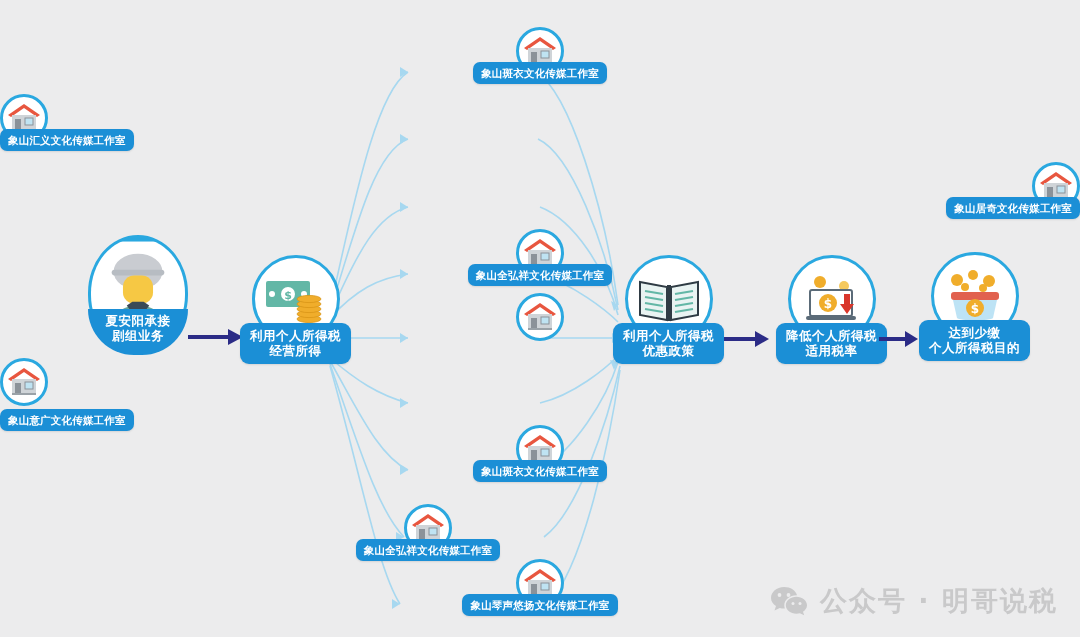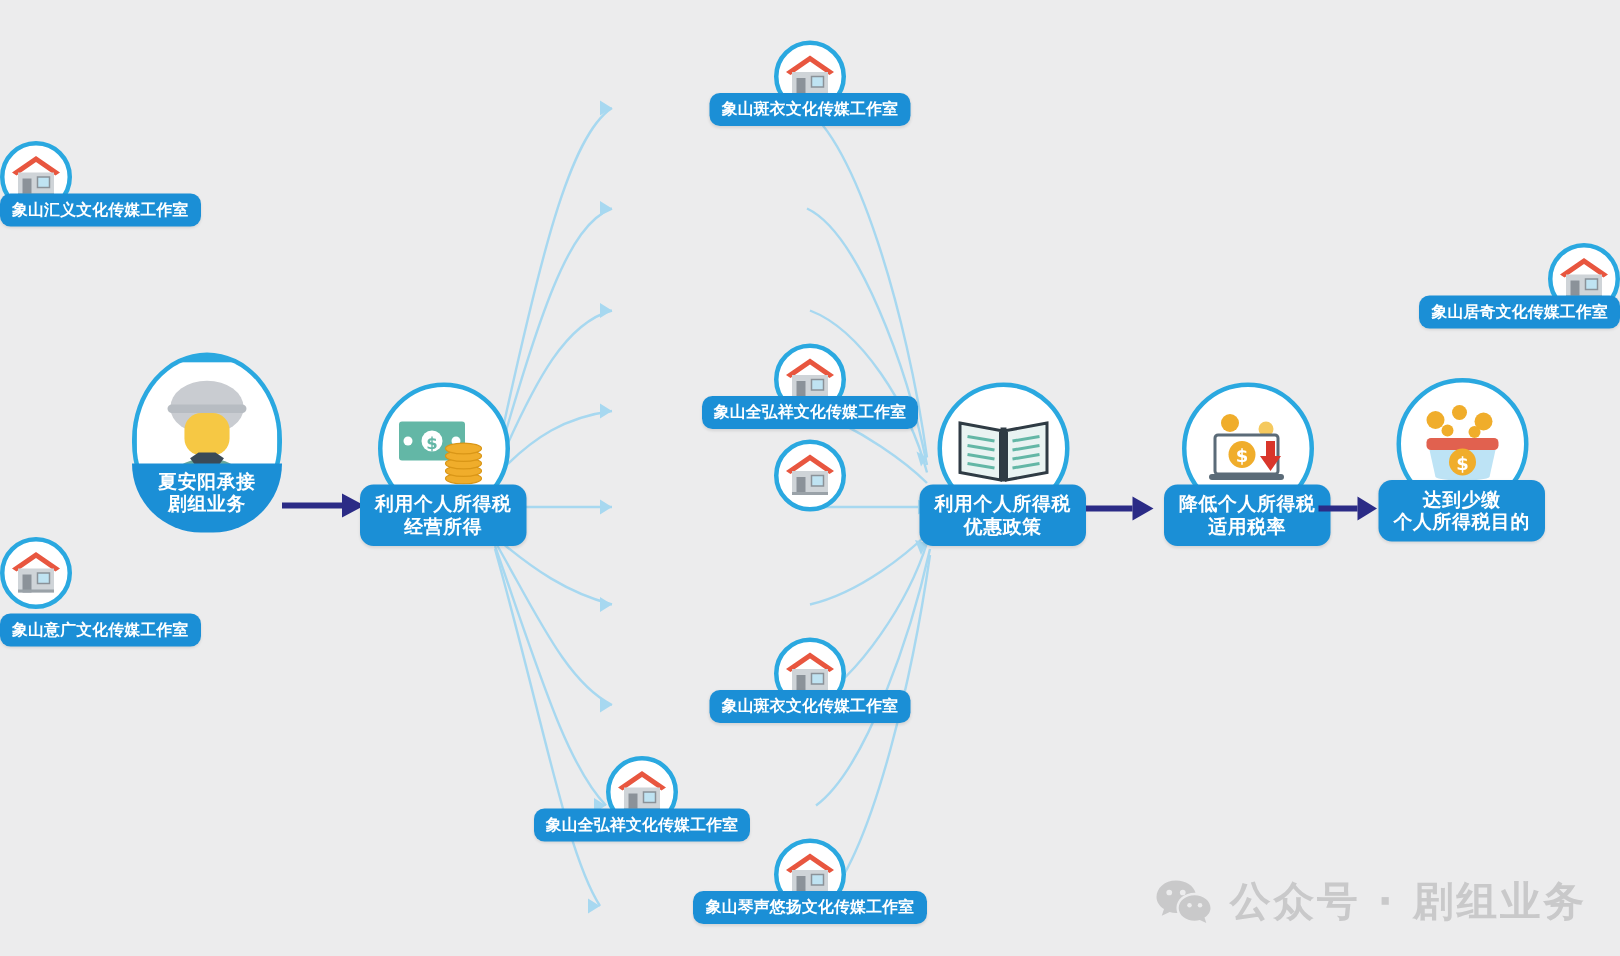--- a/index.html
+++ b/index.html
@@ -350,16 +350,16 @@
 
   <div class="wm">
     <svg class="wm-icon" width="38" height="32" viewBox="0 0 38 32" xmlns="http://www.w3.org/2000/svg">
       <path d="M14 2 C6.5 2 1 7 1 13 C1 16.3 3 19.2 6 21 L4.5 25.5 L9.8 23 C11.1 23.4 12.5 23.6 14 23.6 C14.3 23.6 14.6 23.6 14.9 23.5 C14.5 22.5 14.3 21.4 14.3 20.3 C14.3 14.6 19.8 10.2 26.4 10.2 C26.6 10.2 26.8 10.2 27 10.2 C25.8 5.5 20.5 2 14 2 Z" fill="#c9c9ca"></path>
       <circle cx="9.5" cy="10" r="1.9" fill="#ececed"></circle>
       <circle cx="18.5" cy="10" r="1.9" fill="#ececed"></circle>
       <path d="M37 20.3 C37 15.6 32.2 11.8 26.4 11.8 C20.6 11.8 15.8 15.6 15.8 20.3 C15.8 25 20.6 28.8 26.4 28.8 C27.6 28.8 28.8 28.6 29.9 28.3 L34.2 30.3 L33 26.7 C35.4 25.2 37 22.9 37 20.3 Z" fill="#c9c9ca"></path>
       <circle cx="23" cy="18.5" r="1.5" fill="#ececed"></circle>
       <circle cx="30" cy="18.5" r="1.5" fill="#ececed"></circle>
     </svg>
-    <span>公众号 · 剧组业务</span>
+    <span>公众号 · 明哥说税</span>
   </div>
 
 </div>
 
 </body></html>

